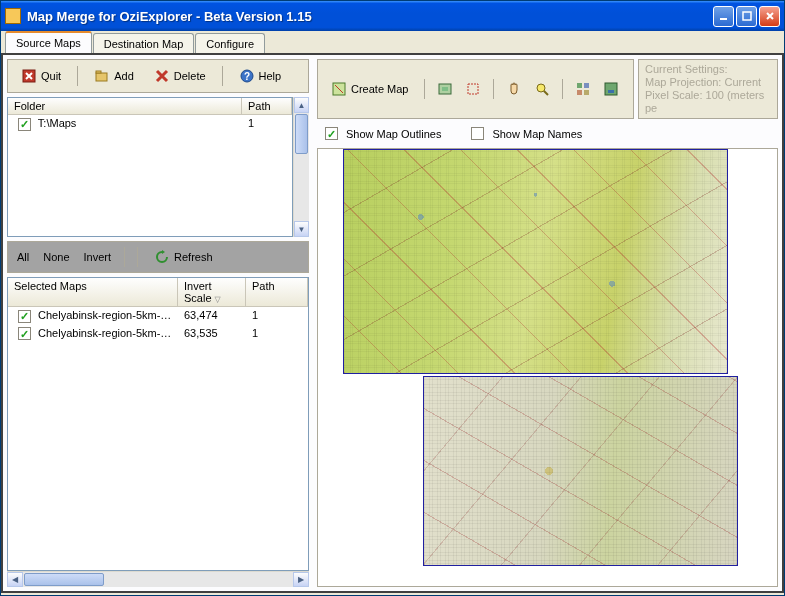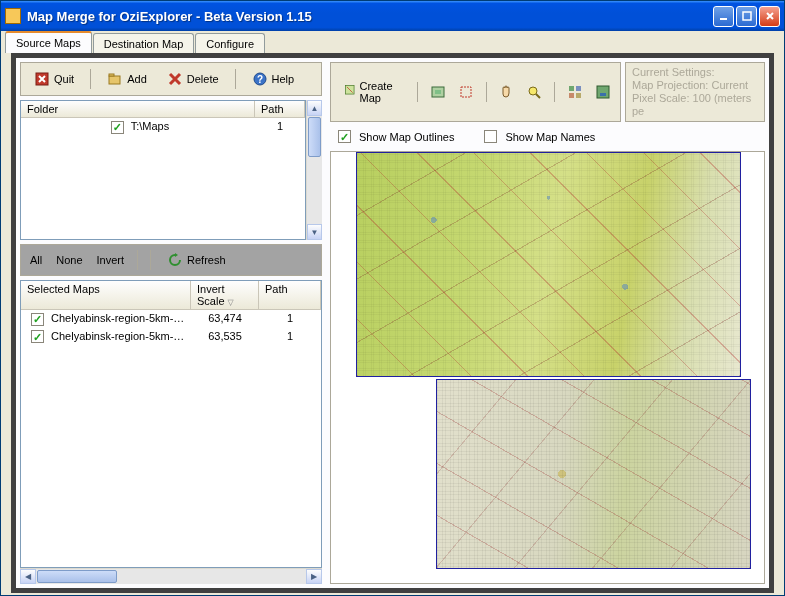--- a/index.html
+++ b/index.html
@@ -60,23 +60,23 @@
   top: 1px;
   color: #000;
 }
 .tab.active {
   background: #fcfcfe;
   border-top: 2px solid #e68b2c;
   z-index: 2;
   top: 0;
 }
 .tabpage {
-  border: 5px solid #404040;
+  border: 2px solid #404040;
   background: #fcfcfe;
-  margin: 0 10px;
+  margin: 0 0;
   position: relative;
 }
 
 .content {
   display: flex;
   height: 540px;
 }
 .left-col {
   width: 310px;
   display: flex;
@@ -125,21 +125,21 @@
 .list-header {
   display: flex;
   background: #ece9d8;
   border-bottom: 1px solid #cac6b8;
 }
 .list-header .col {
   padding: 2px 6px;
   border-right: 1px solid #cac6b8;
   background: linear-gradient(#fefefe,#ece9d8);
 }
-.list-body { flex: 1; overflow: auto; position: relative; text-align: center; }
+.list-body { flex: 1; overflow: auto; position: relative; }
 .list-row {
   display: flex;
   padding: 1px 0;
 }
 .list-row .col { padding: 1px 6px; white-space: nowrap; overflow: hidden; text-overflow: ellipsis; }
 .check {
   width: 13px; height: 13px;
   border: 1px solid #8a867a;
   background: #fff;
   display: inline-flex;

